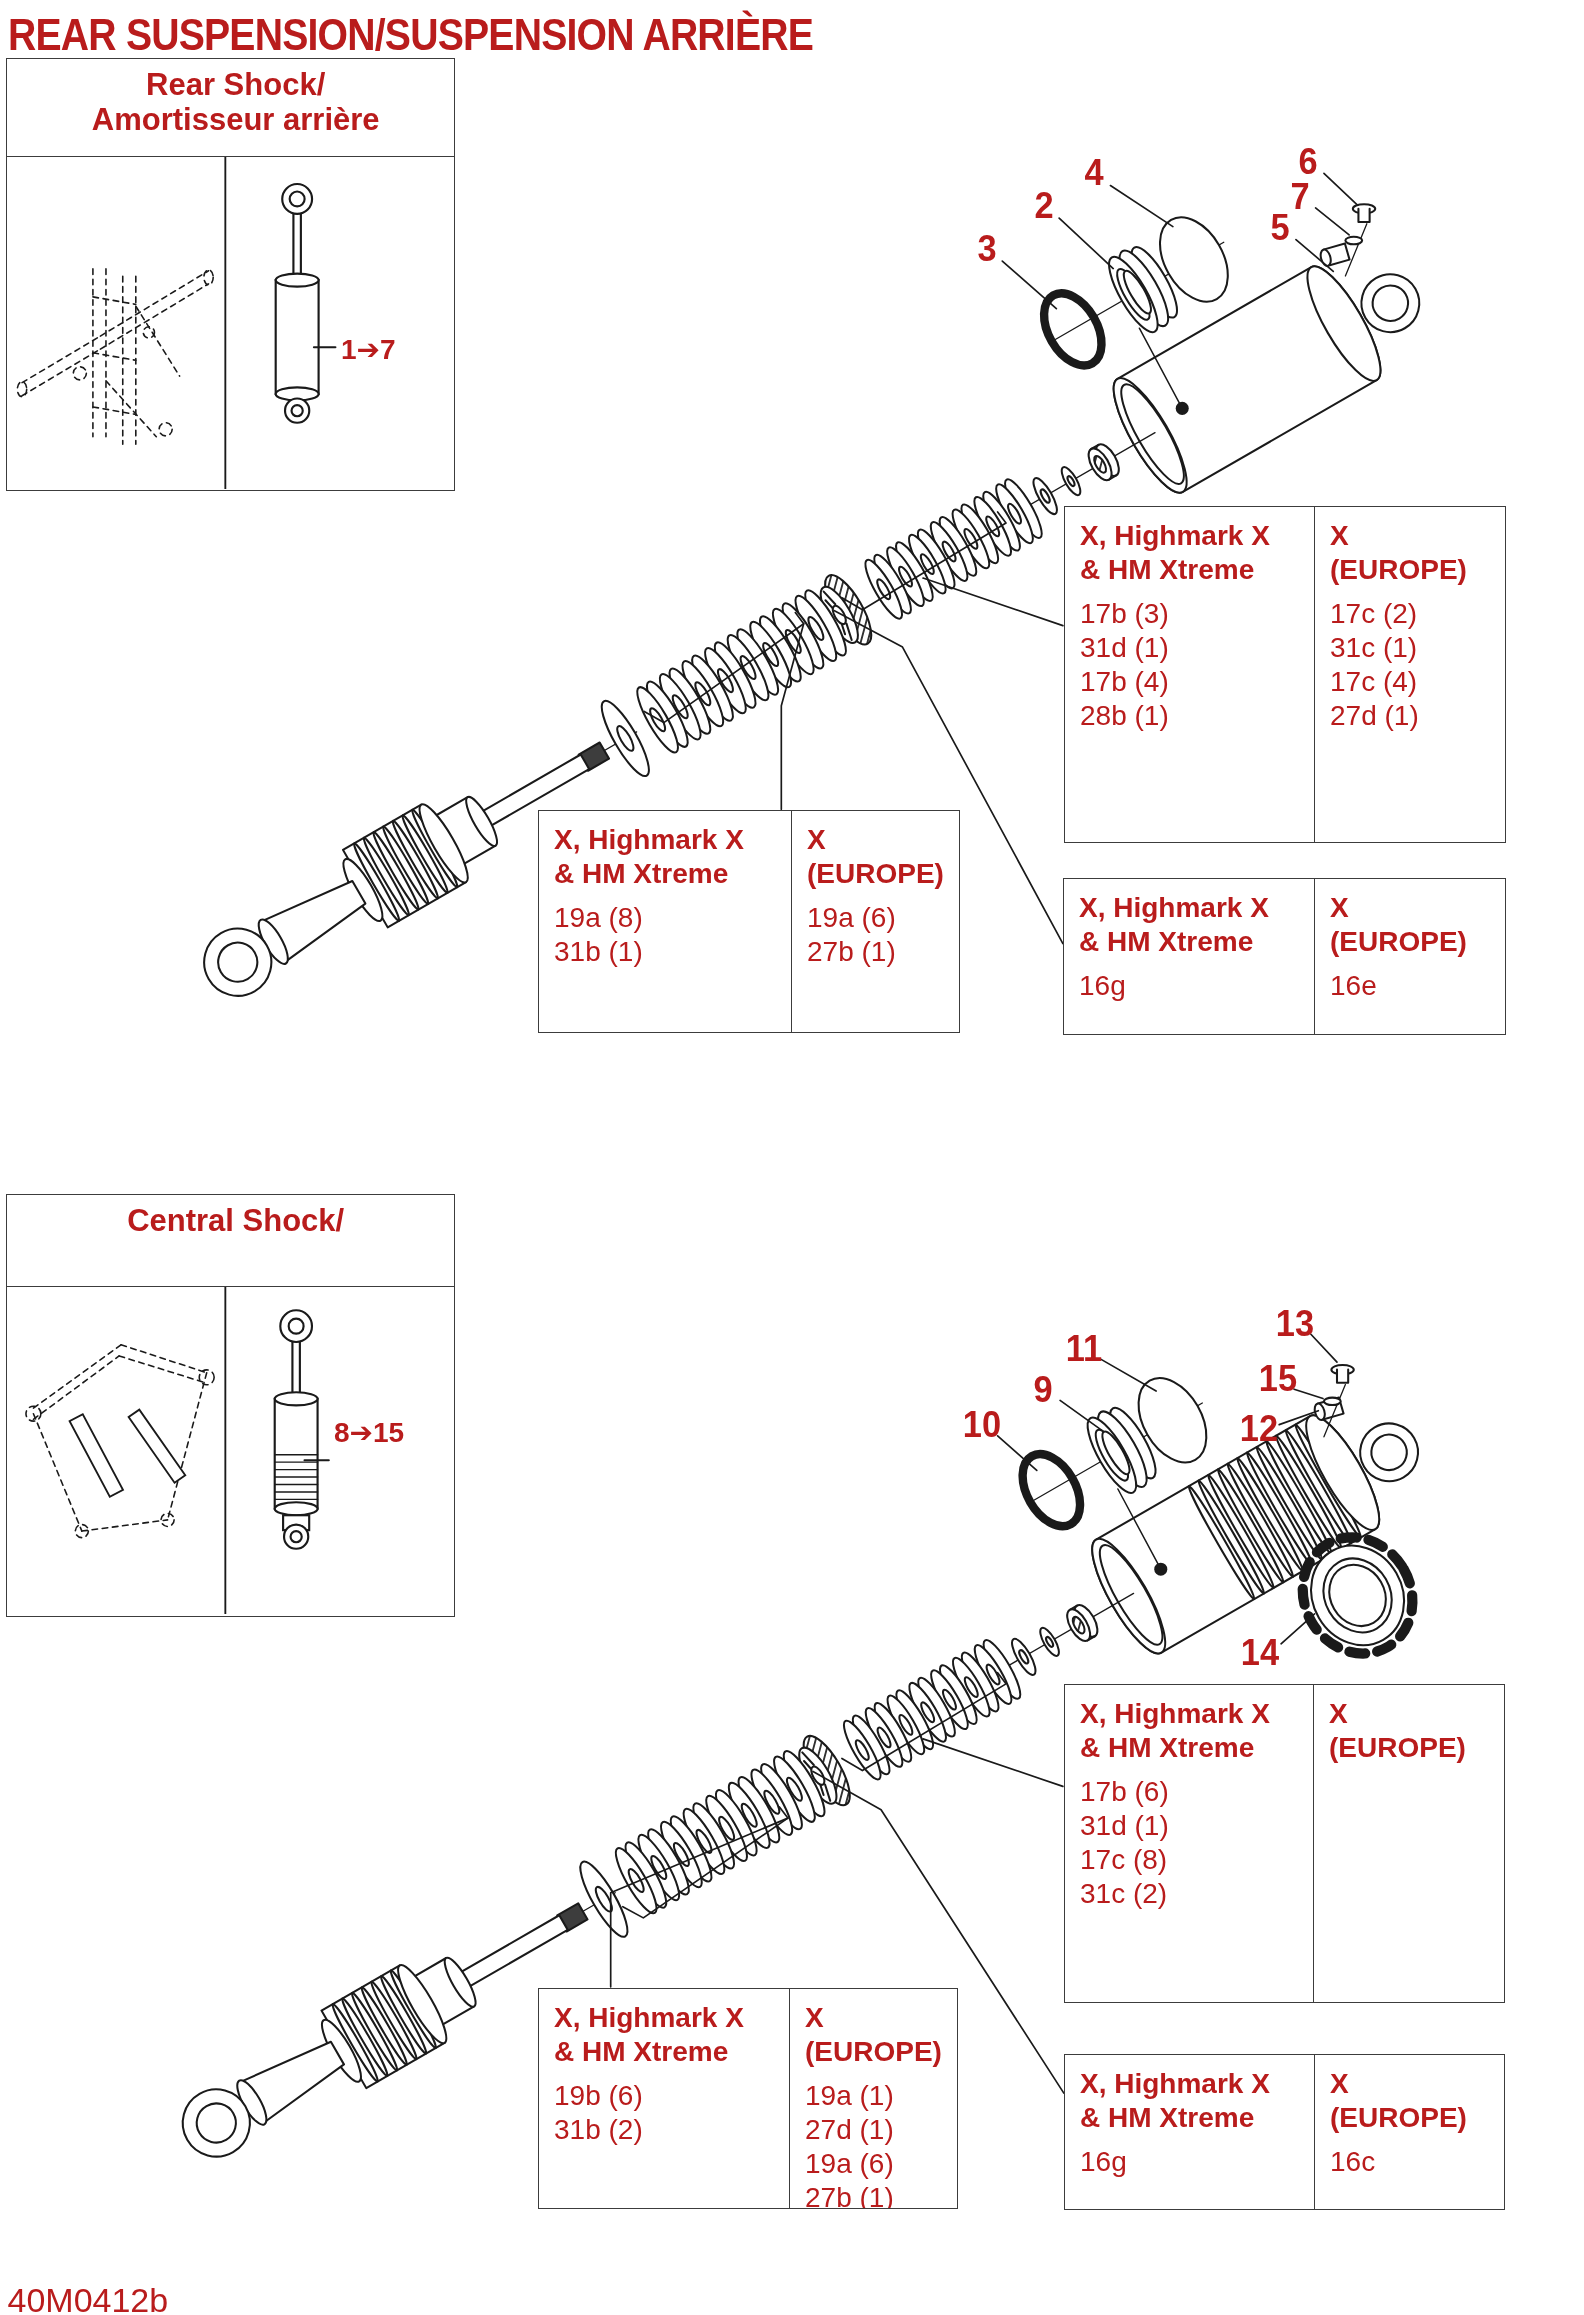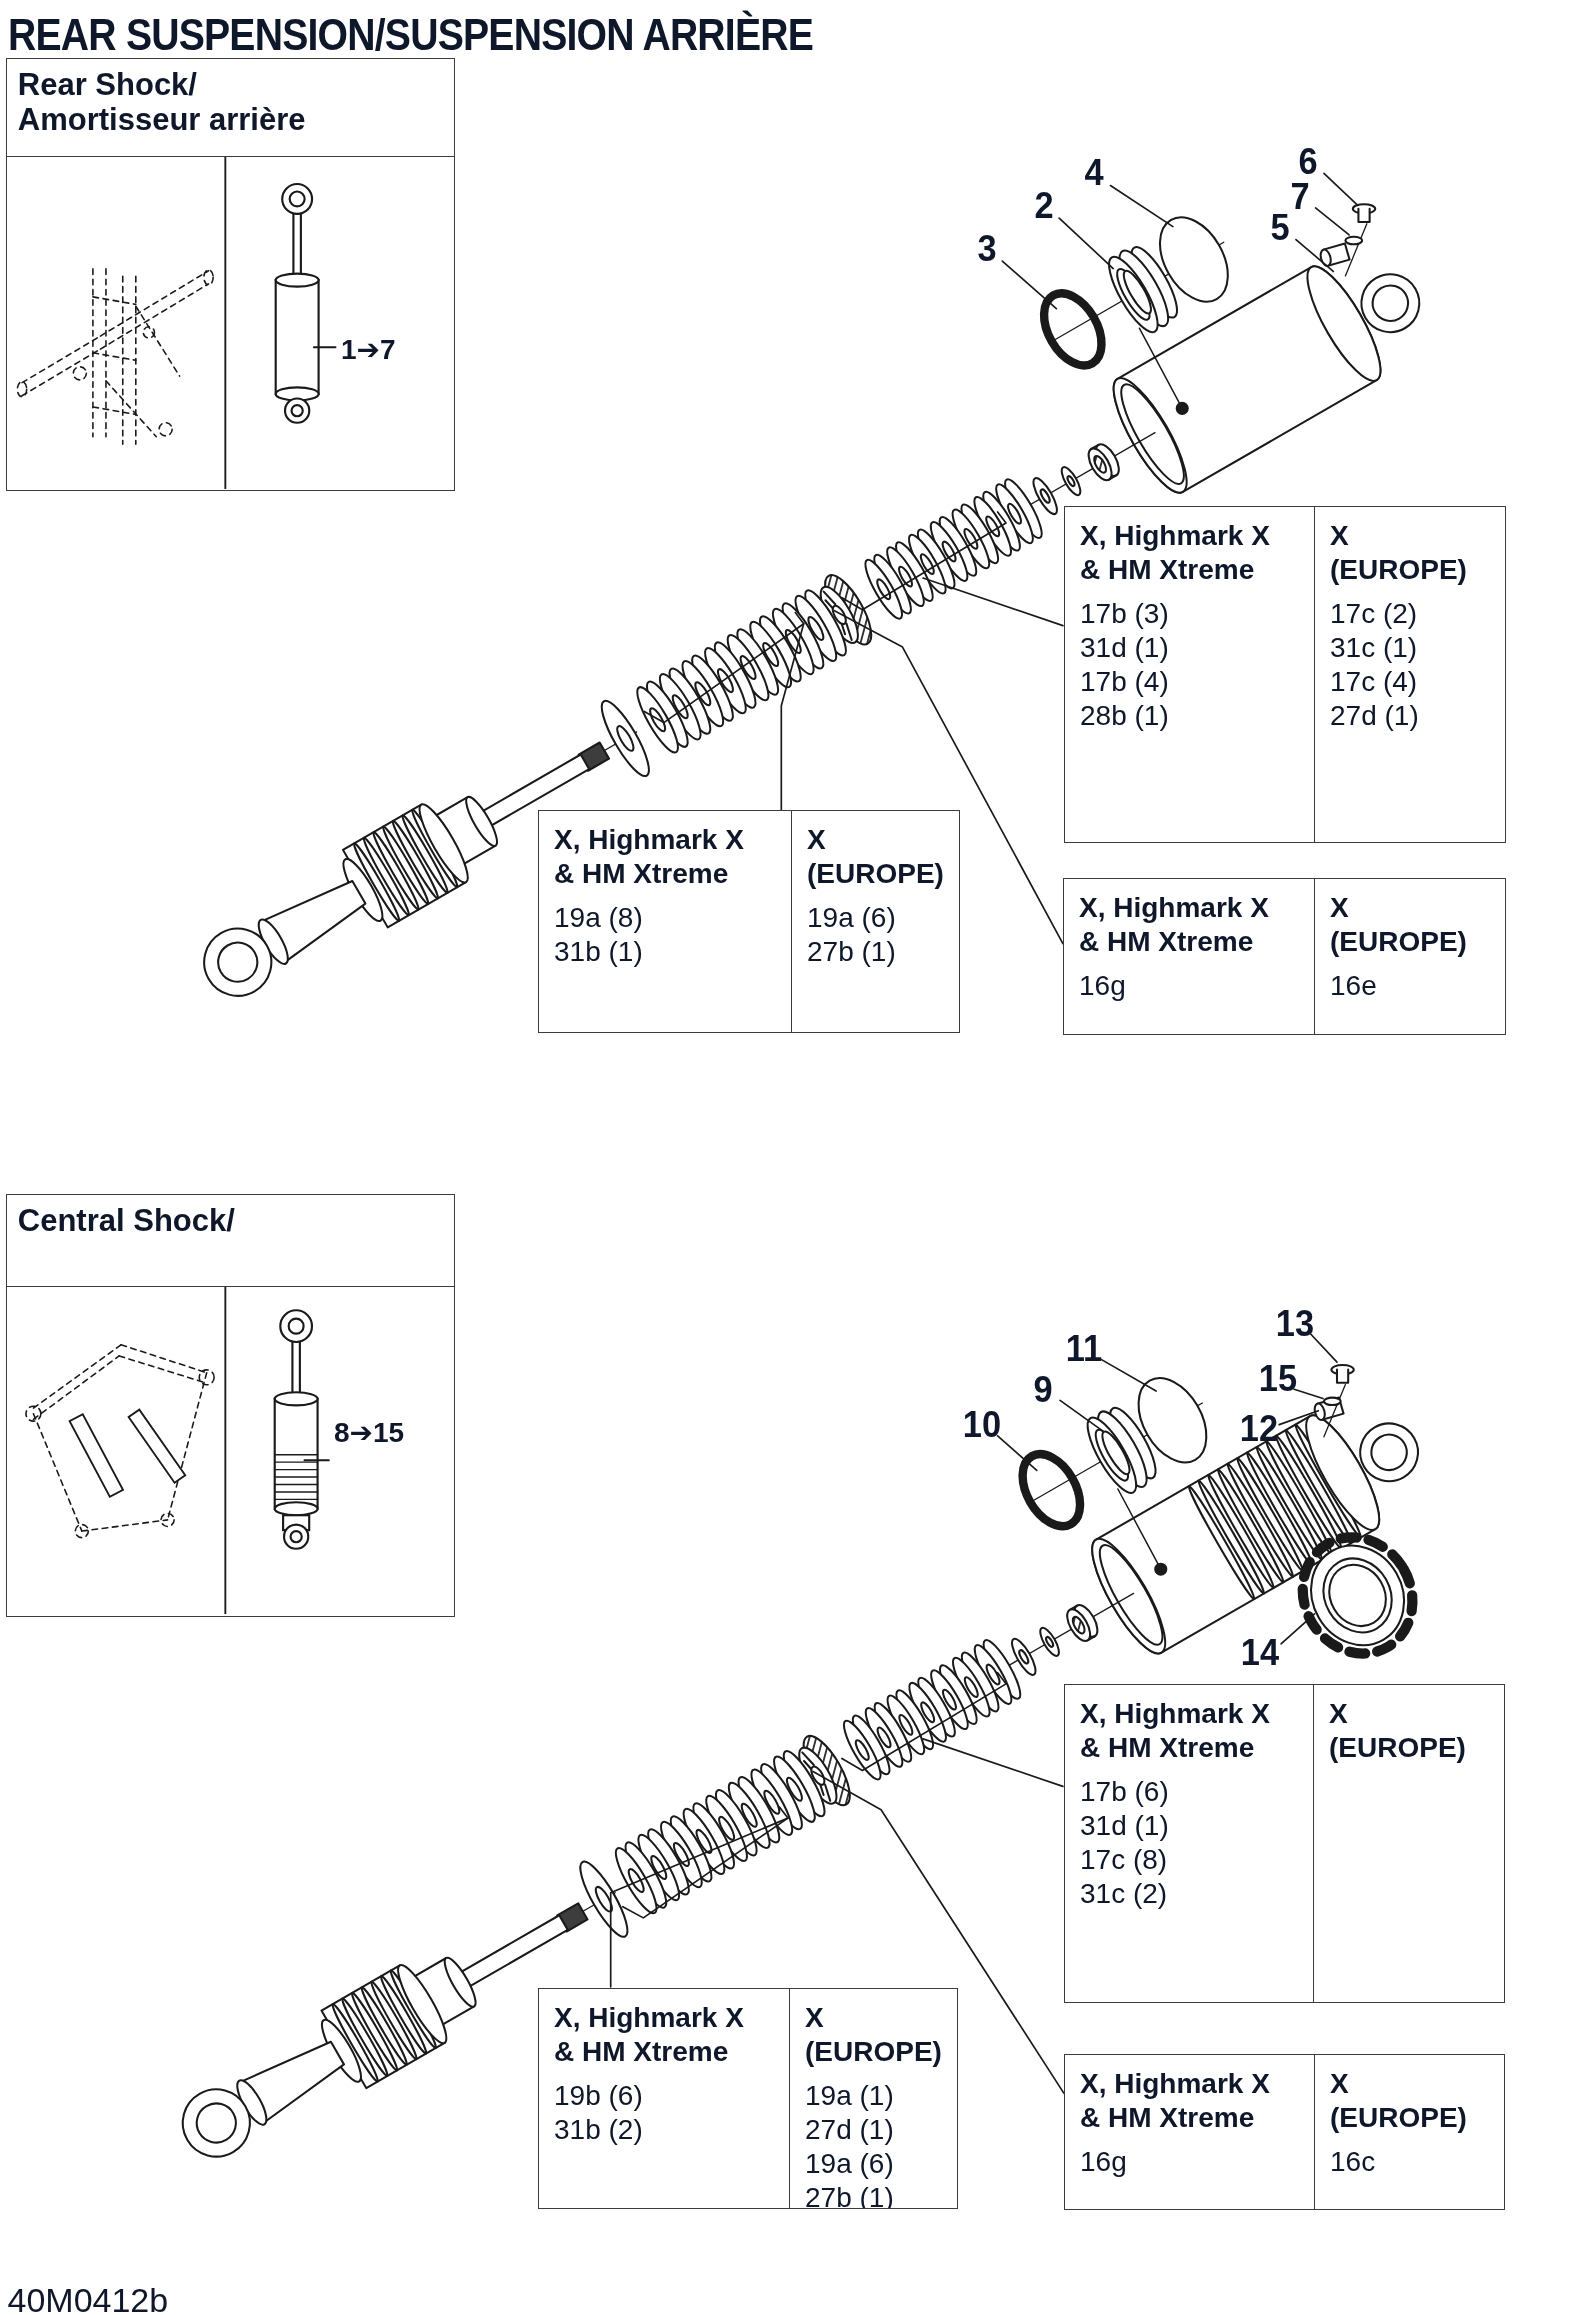--- a/index.html
+++ b/index.html
@@ -1,22 +1,22 @@
 <!DOCTYPE html>
 <html style="font-size:15px"><head>
 <meta charset="utf-8">
 <style>
   html,body{margin:0;padding:0;background:#e8e8e8;}
   .page{position:relative;width:1585px;height:2316px;background:#ffffff;overflow:hidden;
-        font-family:"Liberation Sans","DejaVu Sans",sans-serif;color:#0f172a;}
+        font-family:"Liberation Sans","DejaVu Sans",sans-serif;color:#b91c1c;}
   .page-title{position:absolute;left:7.5px;top:9.3px;font-size:45px;font-weight:bold;
         letter-spacing:-0.9px;white-space:nowrap;transform:scaleX(.87);transform-origin:left top;}
   .art{position:absolute;left:0;top:0;}
   .legend{position:absolute;border:1.9px solid #3c3c3c;background:#fff;box-sizing:border-box;}
-  .legend-header{border-bottom:1.9px solid #3c3c3c;padding:7.5px 0 0 11.2px;box-sizing:border-box;}
+  .legend-header{border-bottom:1.9px solid #3c3c3c;padding:7.5px 0 0 11.2px;box-sizing:border-box;text-align:center;}
   .legend-header div{font-size:31px;font-weight:bold;line-height:35px;white-space:nowrap;}
   .legend-body{position:relative;}
   .legend-body svg{display:block;}
   .range-label{position:absolute;font-size:28px;font-weight:bold;white-space:nowrap;}
   .callout{position:absolute;font-size:37px;font-weight:bold;
         transform:translate(-50%,-50%) scaleX(.93);white-space:nowrap;}
   .ptable{position:absolute;border:1.9px solid #3c3c3c;background:#fff;display:flex;
         box-sizing:border-box;overflow:hidden;}
   .ptable .col{padding:12px 13px 7.5px 15px;box-sizing:border-box;}
   .ptable .col2{border-left:1.9px solid #3c3c3c;flex:1;}

